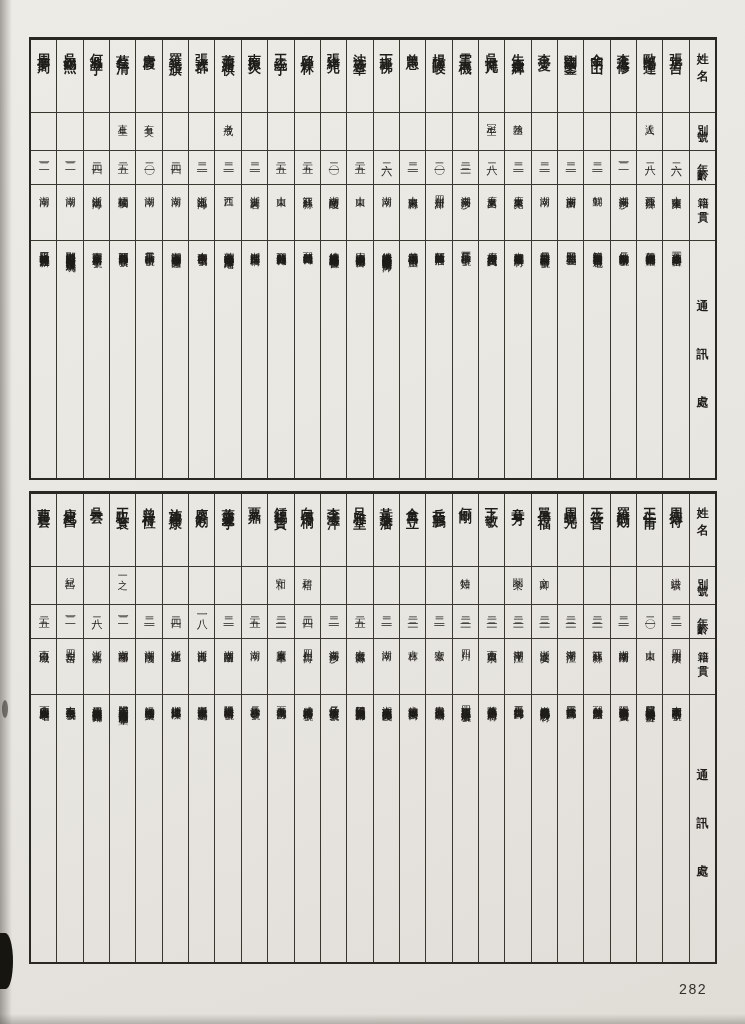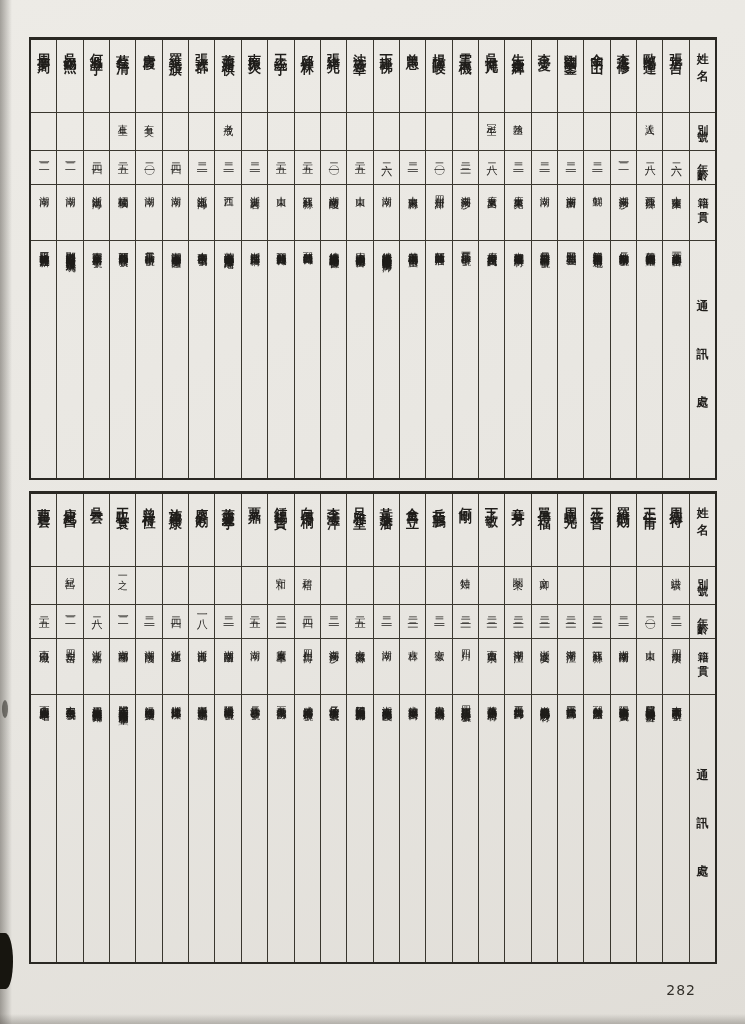--- a/index.html
+++ b/index.html
@@ -58,22 +58,22 @@
   .cell-origin .vtext{font-size:10px;letter-spacing:1px;line-height:12px;}
   .cell-address .vtext{font-size:10px;letter-spacing:0.5px;line-height:12.5px;}
   .header-col .vtext{font-size:12px;font-weight:600;}
   .header-col .cell-name .vtext{letter-spacing:16px;}
   .header-col .cell-alias .vtext,
   .header-col .cell-age .vtext{letter-spacing:6px;font-size:11px;}
   .header-col .cell-origin .vtext{letter-spacing:14px;font-size:11px;}
   .header-col .cell-address{align-items:center;}
   .header-col .cell-address .vtext{letter-spacing:48px;font-size:12px;}
   .page-number{
-    position:absolute;right:49px;bottom:26px;
-    font-size:14px;color:#33302a;letter-spacing:1px;
+    position:absolute;right:38px;bottom:26px;
+    font-size:14px;color:#33302a;letter-spacing:1px;font-family:Liberation Mono, monospace;
   }
 </style>
 </head>
 <body>
 
 <div class="scan-edge-left"></div>
 <div class="scan-edge-bottom"></div>
 <div class="ink-blotch"></div>
 <div class="ink-speck"></div>
 

